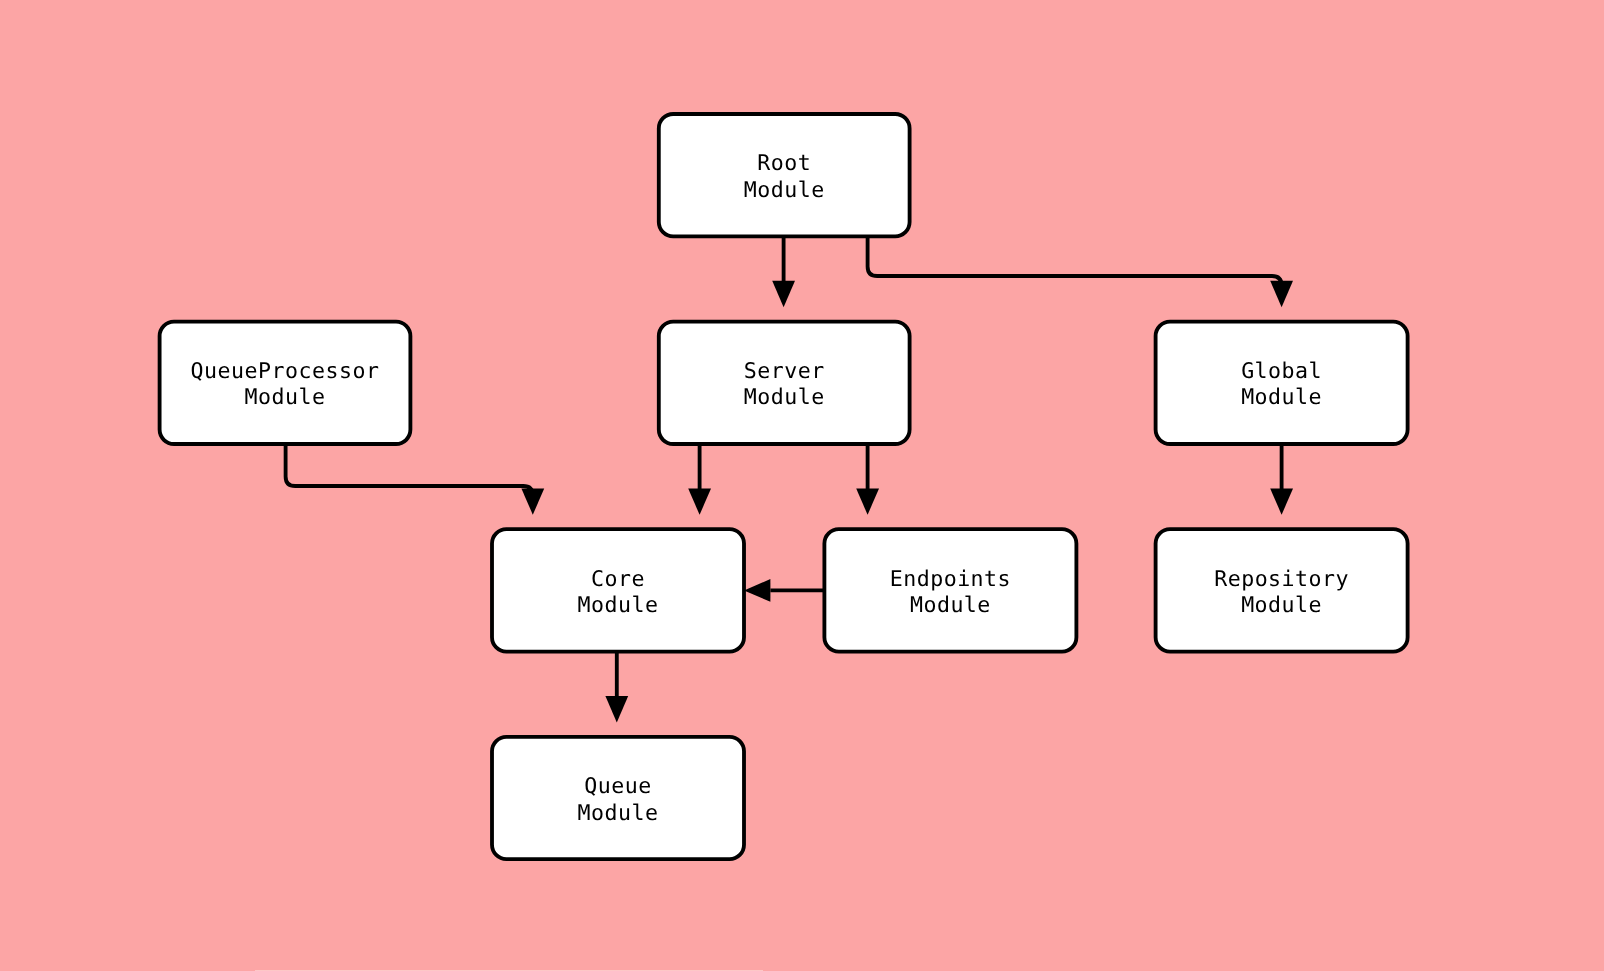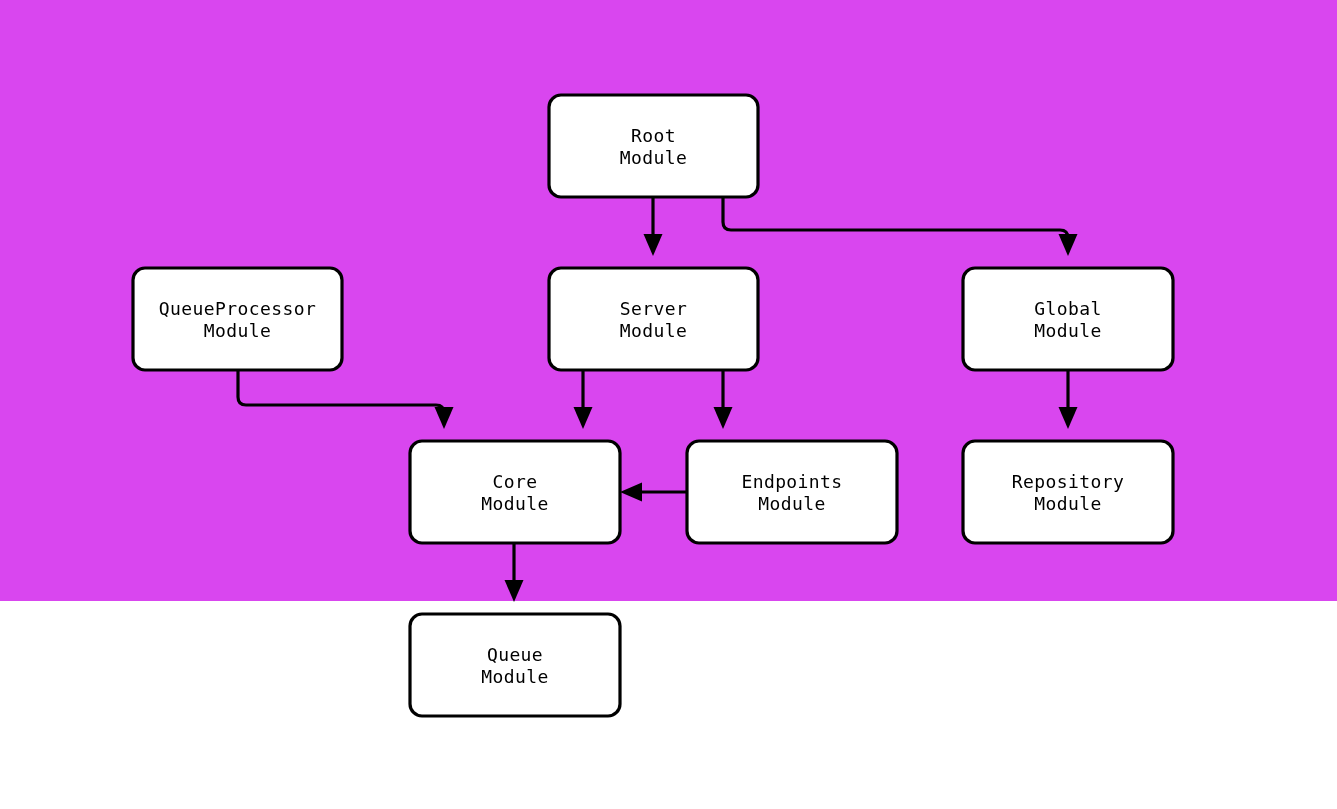--- a/index.html
+++ b/index.html
@@ -9,22 +9,22 @@
   }
   body {
     width: 1337px;
     height: 809px;
     font-family: "DejaVu Sans Mono", "Liberation Mono", monospace;
     overflow: hidden;
   }
   #diagram-root {
     position: relative;
     width: 1337px;
-    height: 601px;
-    background: #d946ef;
+    height: 809px;
+    background: #fca5a5;
   }
   #diagram-svg {
     position: absolute;
     top: 0;
     left: 0;
     width: 1337px;
     height: 809px;
     display: block;
   }
   .node-rect {

